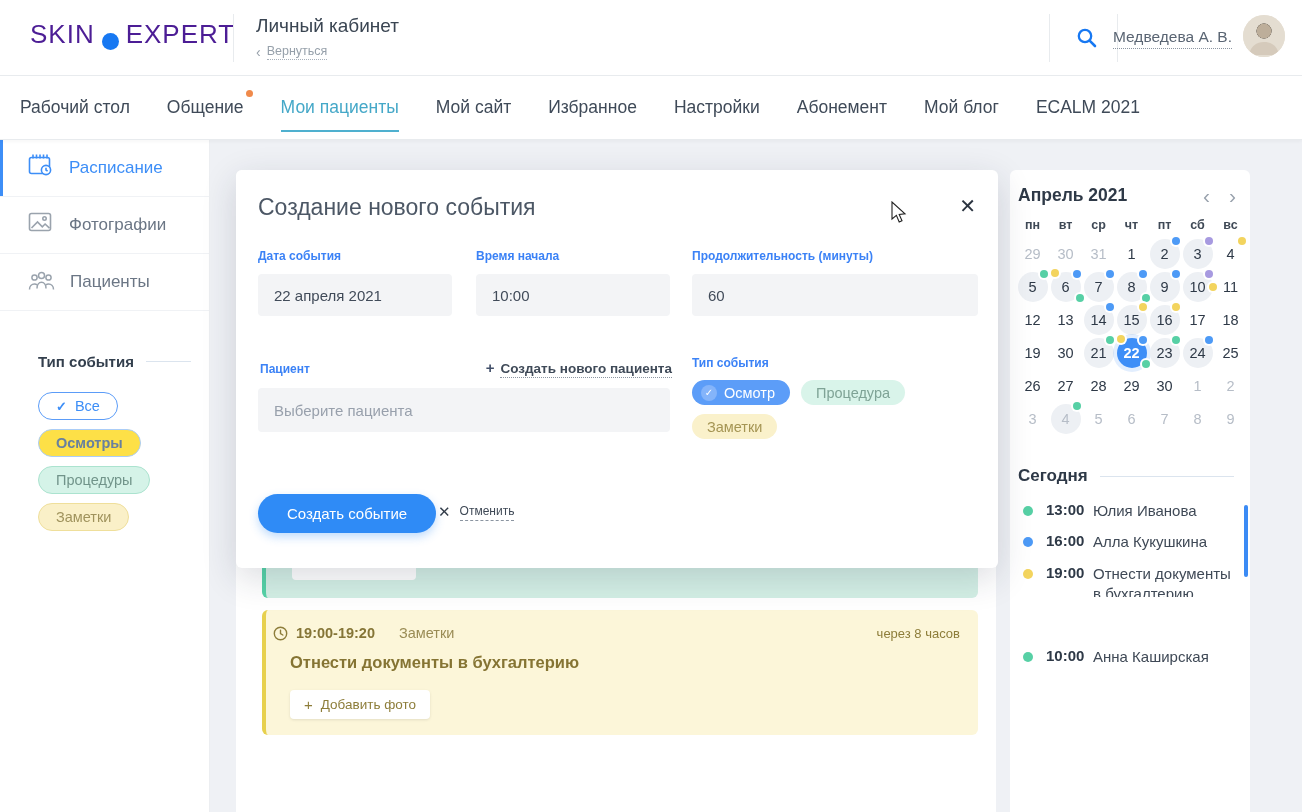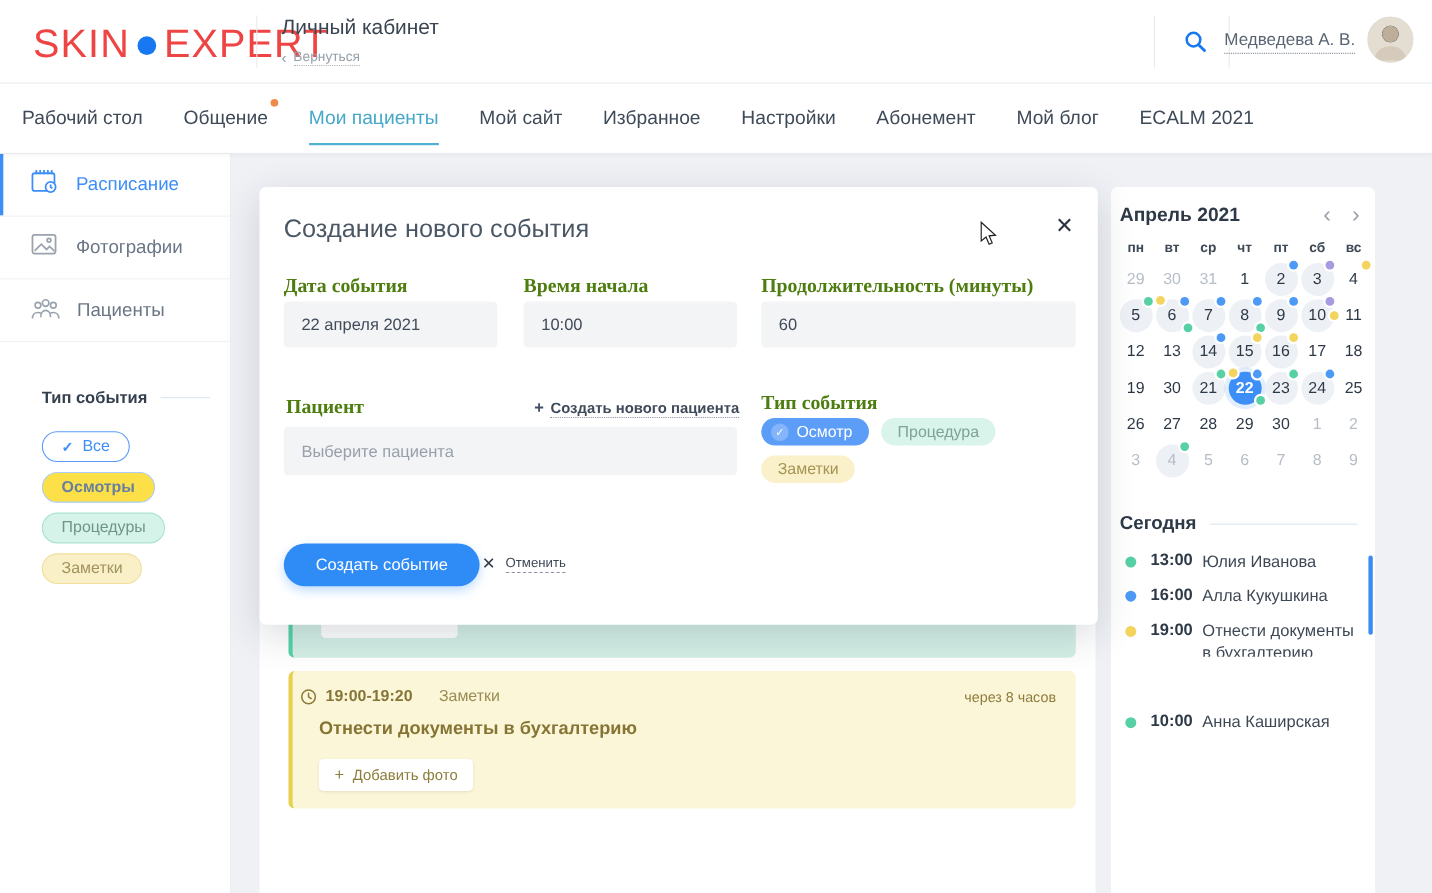--- a/index.html
+++ b/index.html
@@ -2,21 +2,21 @@
 <html><head>
 <meta charset="utf-8">
 <style>
   * { box-sizing: border-box; margin: 0; padding: 0; }
   html,body { width:1302px; height:812px; }
   body { font-family:"Liberation Sans", sans-serif; color:#3f4956; background:#eff1f5; overflow:hidden; }
   #app { position:relative; width:1302px; height:812px; }
 
   
   .header { position:absolute; left:0; top:0; width:1302px; height:76px; background:#fff; border-bottom:1px solid #e8ebee; z-index:5; }
-  .logo { position:absolute; left:30px; top:19px; display:flex; align-items:center; font-size:36px; letter-spacing:1px; color:#ef4444; }
+  .logo { position:absolute; left:30px; top:19px; display:flex; align-items:flex-end; font-size:26px; letter-spacing:1px; color:#4c1d95; }
   .logo .logo-dot { width:17px; height:17px; border-radius:50%; background:#1778f2; margin:3px 7px 0 7px; }
   .hdr-div { position:absolute; top:14px; width:1px; height:48px; background:#e8ebee; }
   .hdr-title-block { position:absolute; left:256px; top:15px; }
   .page-title { font-size:19px; color:#3a4552; font-weight:400; }
   .back-link { display:inline-flex; align-items:center; margin-top:7px; font-size:12.5px; color:#96a0aa; cursor:pointer; }
   .back-link .chev { margin-right:6px; font-size:14px; }
   .back-link .lbl { border-bottom:1px dotted #a7b0ba; padding-bottom:1px; }
   .search-btn { position:absolute; left:1068px; top:23px; width:38px; height:30px; display:flex; align-items:center; justify-content:center; cursor:pointer; }
   .user-link { position:absolute; right:70px; top:28px; font-size:15.5px; color:#5a6573; border-bottom:1px dotted #8b95a1; padding-bottom:2px; cursor:pointer; }
   .avatar { position:absolute; right:17px; top:15px; width:42px; height:42px; border-radius:50%; overflow:hidden; background:#e9e3d9; }
@@ -57,21 +57,21 @@
   .cy-cat { font-size:14.5px; color:#9a8c55; margin-left:24px; }
   .cy-count { position:absolute; right:18px; top:16px; font-size:13px; color:#8d7d3a; }
   .cy-title { position:absolute; left:24px; top:43px; font-size:16.5px; font-weight:bold; color:#857433; }
   .photo-btn { position:absolute; left:24px; top:80px; height:29px; display:inline-flex; align-items:center; gap:8px; padding:0 14px; background:#fff; border-radius:4px; box-shadow:0 1px 3px rgba(0,0,0,.10); font-size:13.5px; color:#8d7d3a; cursor:pointer; }
   .photo-btn .plus { font-size:15px; }
 
   
   .modal { position:absolute; left:236px; top:170px; width:762px; height:398px; background:#fff; border-radius:6px; box-shadow:0 10px 35px rgba(30,40,60,.16); z-index:10; }
   .modal-title { position:absolute; left:22px; top:24px; font-size:23px; color:#4c5765; font-weight:400; }
   .modal-close { position:absolute; right:22px; top:26px; font-size:20px; color:#2b3440; cursor:pointer; line-height:1; }
-  .fld-label { position:absolute; font-size:18px; font-weight:bold; color:#4d7c0f;font-family:Liberation Serif, serif; }
+  .fld-label { position:absolute; font-size:12px; font-weight:bold; color:#3b82f6; }
   .inp { position:absolute; height:42px; background:#f3f4f6; border:none; border-radius:4px; padding:0 16px; font-size:15px; color:#414b59; font-family:"Liberation Sans", sans-serif; }
   .inp::placeholder { color:#98a0ac; }
   .patient-head { position:absolute; left:24px; top:189px; width:412px; display:flex; justify-content:space-between; align-items:baseline; }
   .create-patient { font-size:13.5px; font-weight:bold; color:#3f4a58; cursor:pointer; display:flex; align-items:baseline; gap:6px; }
   .create-patient .plus { color:#42506a; font-size:15px; }
   .create-patient .lbl { border-bottom:1px dotted #8b95a1; padding-bottom:1px; }
   .chips { position:absolute; left:456px; top:210px; width:218px; display:flex; flex-wrap:wrap; gap:9px 11px; }
   .chip { display:inline-flex; align-items:center; height:25px; padding:0 15px; border-radius:13px; font-size:14.5px; cursor:pointer; gap:7px; }
   .chip.blue { background:#5c9df8; color:#fff; }
   .chip.blue .chk { width:16px; height:16px; border-radius:50%; background:#84b4fa; color:#fff; font-size:10px; display:flex; align-items:center; justify-content:center; margin-left:-6px; }

